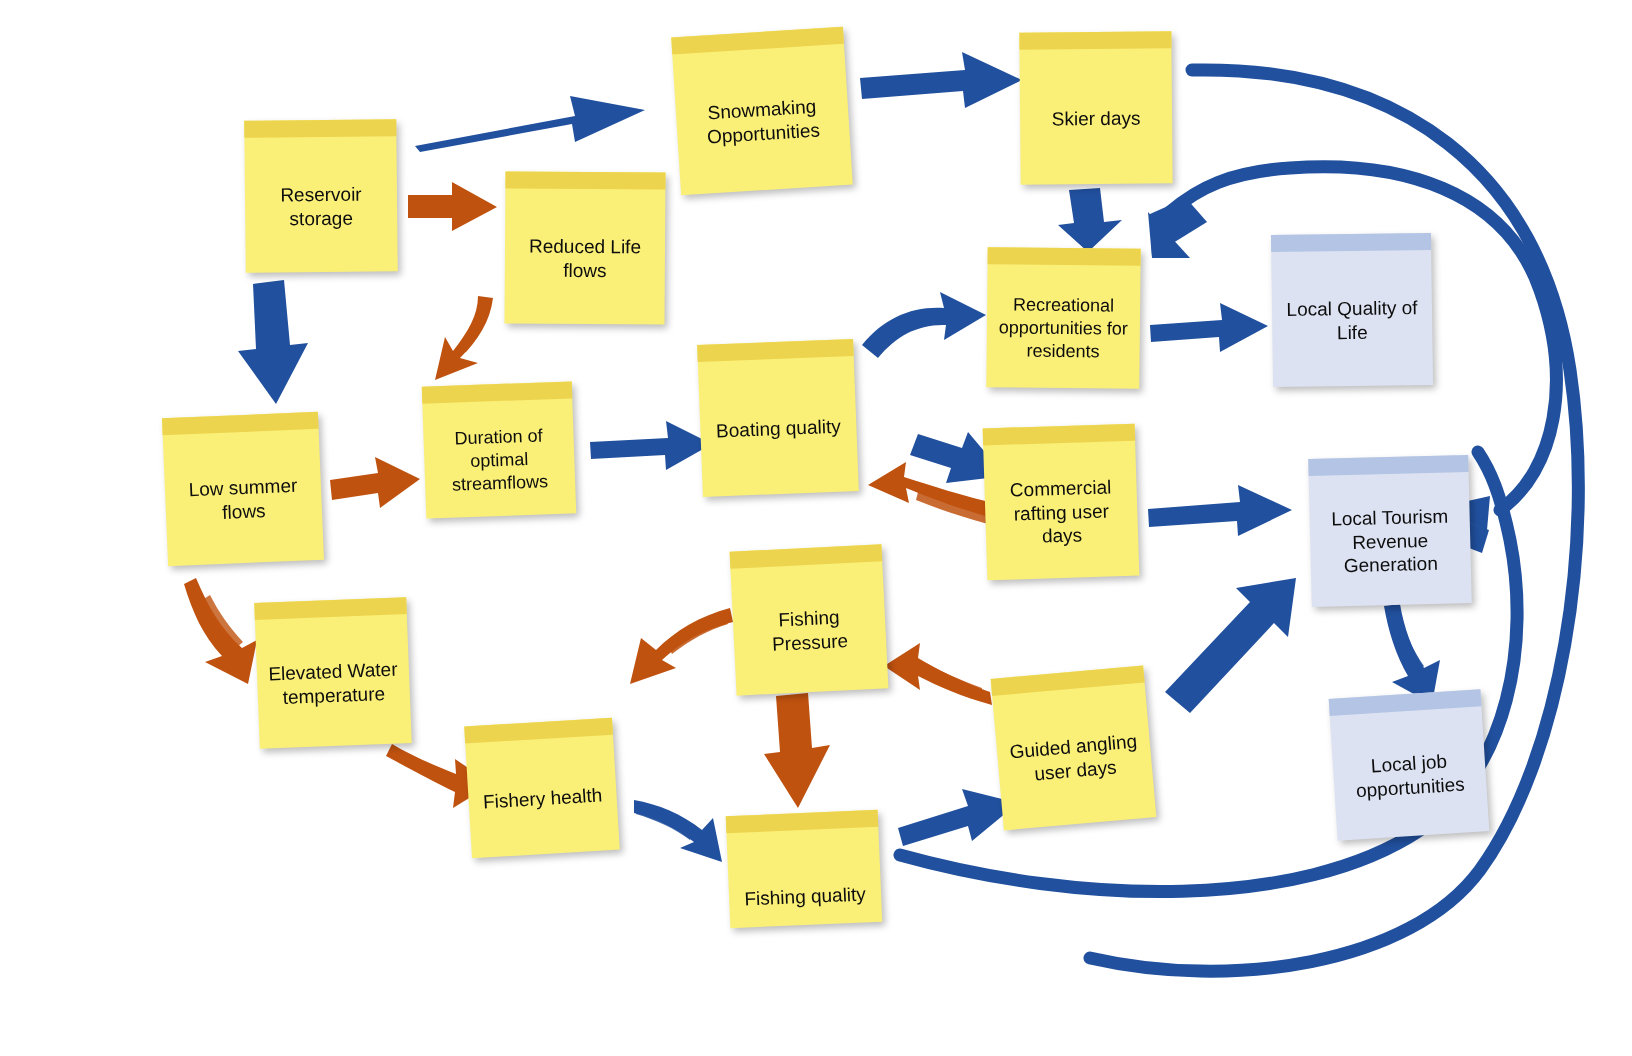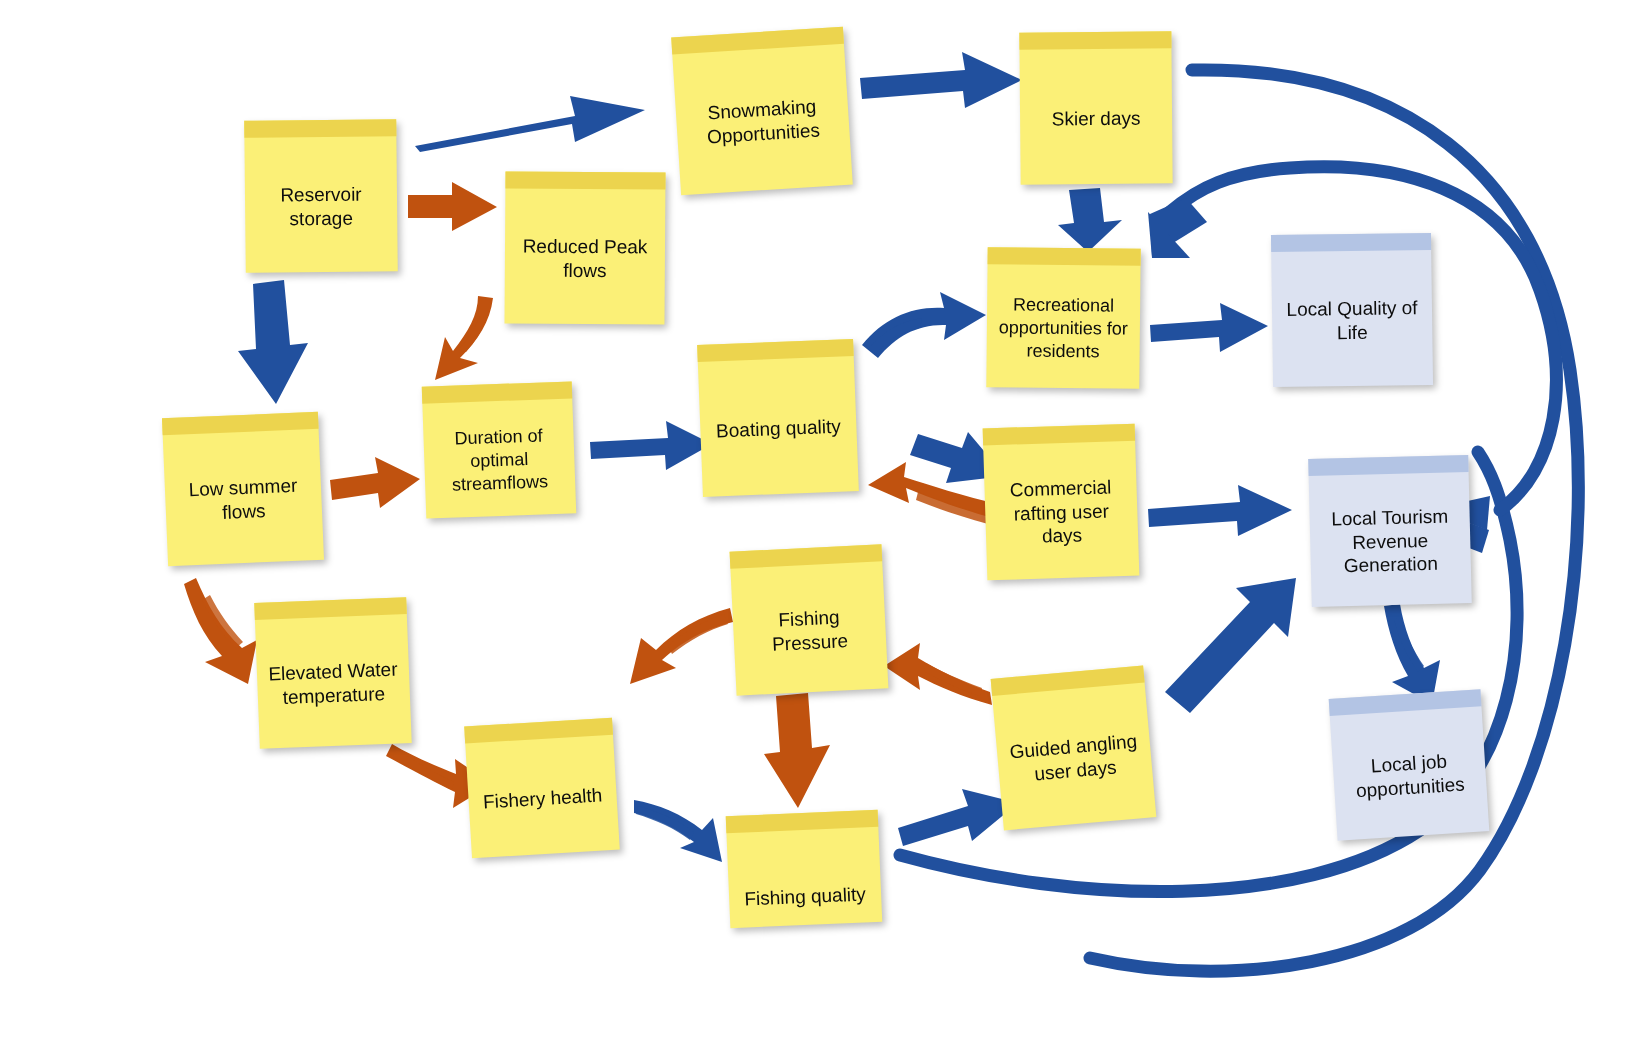--- a/index.html
+++ b/index.html
@@ -141,21 +141,21 @@
       <path fill="#21509e" d="M1152,256 L1207,222 L1186,198 L1150,214 Z"></path>
       <path fill="#21509e" d="M1148,212 L1190,258 L1152,258 Z"></path>
     </g>
   </svg>
 
   <div class="note yellow" style="left:245px;top:120px;width:152px;height:152px;transform:rotate(-0.6deg);">
     <span class="txt">Reservoir storage</span>
   </div>
 
   <div class="note yellow" style="left:505px;top:172px;width:160px;height:152px;transform:rotate(0.4deg);">
-    <span class="txt">Reduced Peak flows</span>
+    <span class="txt">Reduced Life flows</span>
   </div>
 
   <div class="note yellow" style="left:676px;top:32px;width:172px;height:158px;transform:rotate(-3.6deg);">
     <span class="txt">Snowmaking Opportunities</span>
   </div>
 
   <div class="note yellow" style="left:1020px;top:32px;width:152px;height:152px;transform:rotate(-0.5deg);">
     <span class="txt">Skier days</span>
   </div>
 

